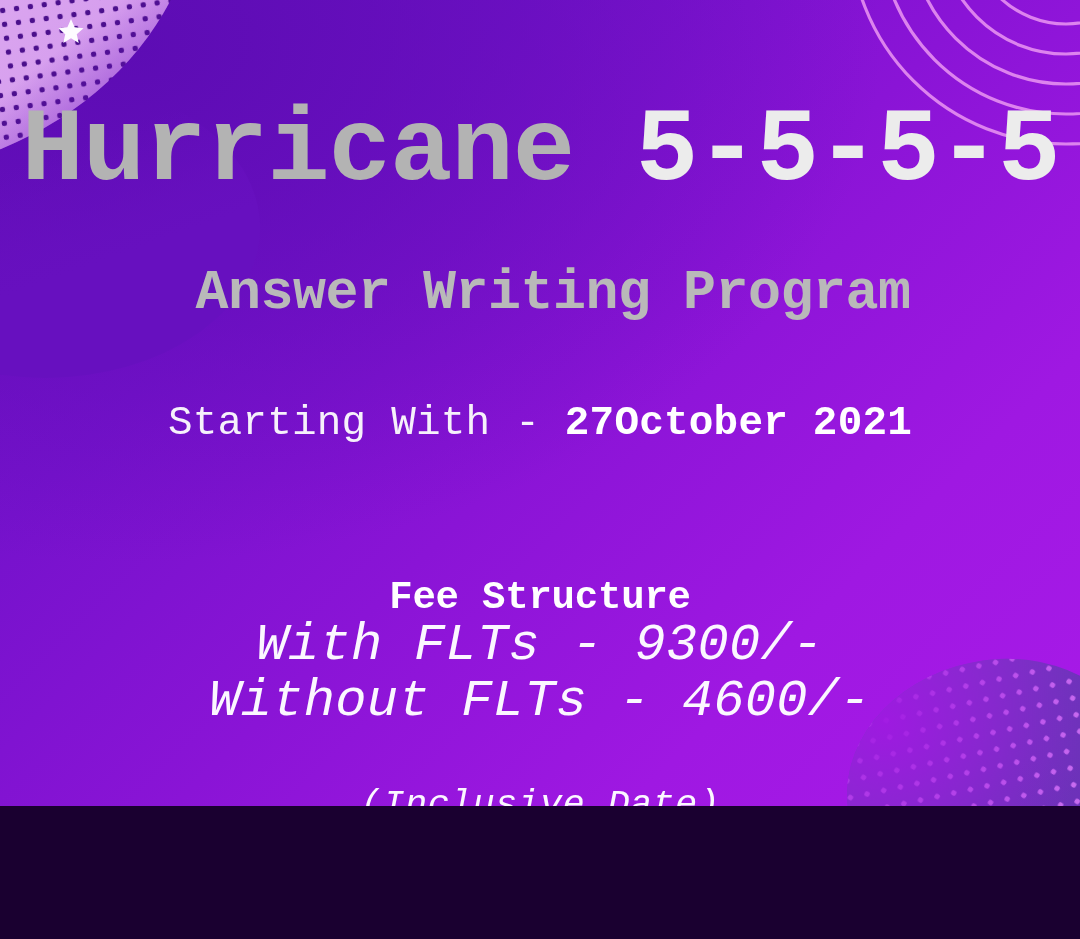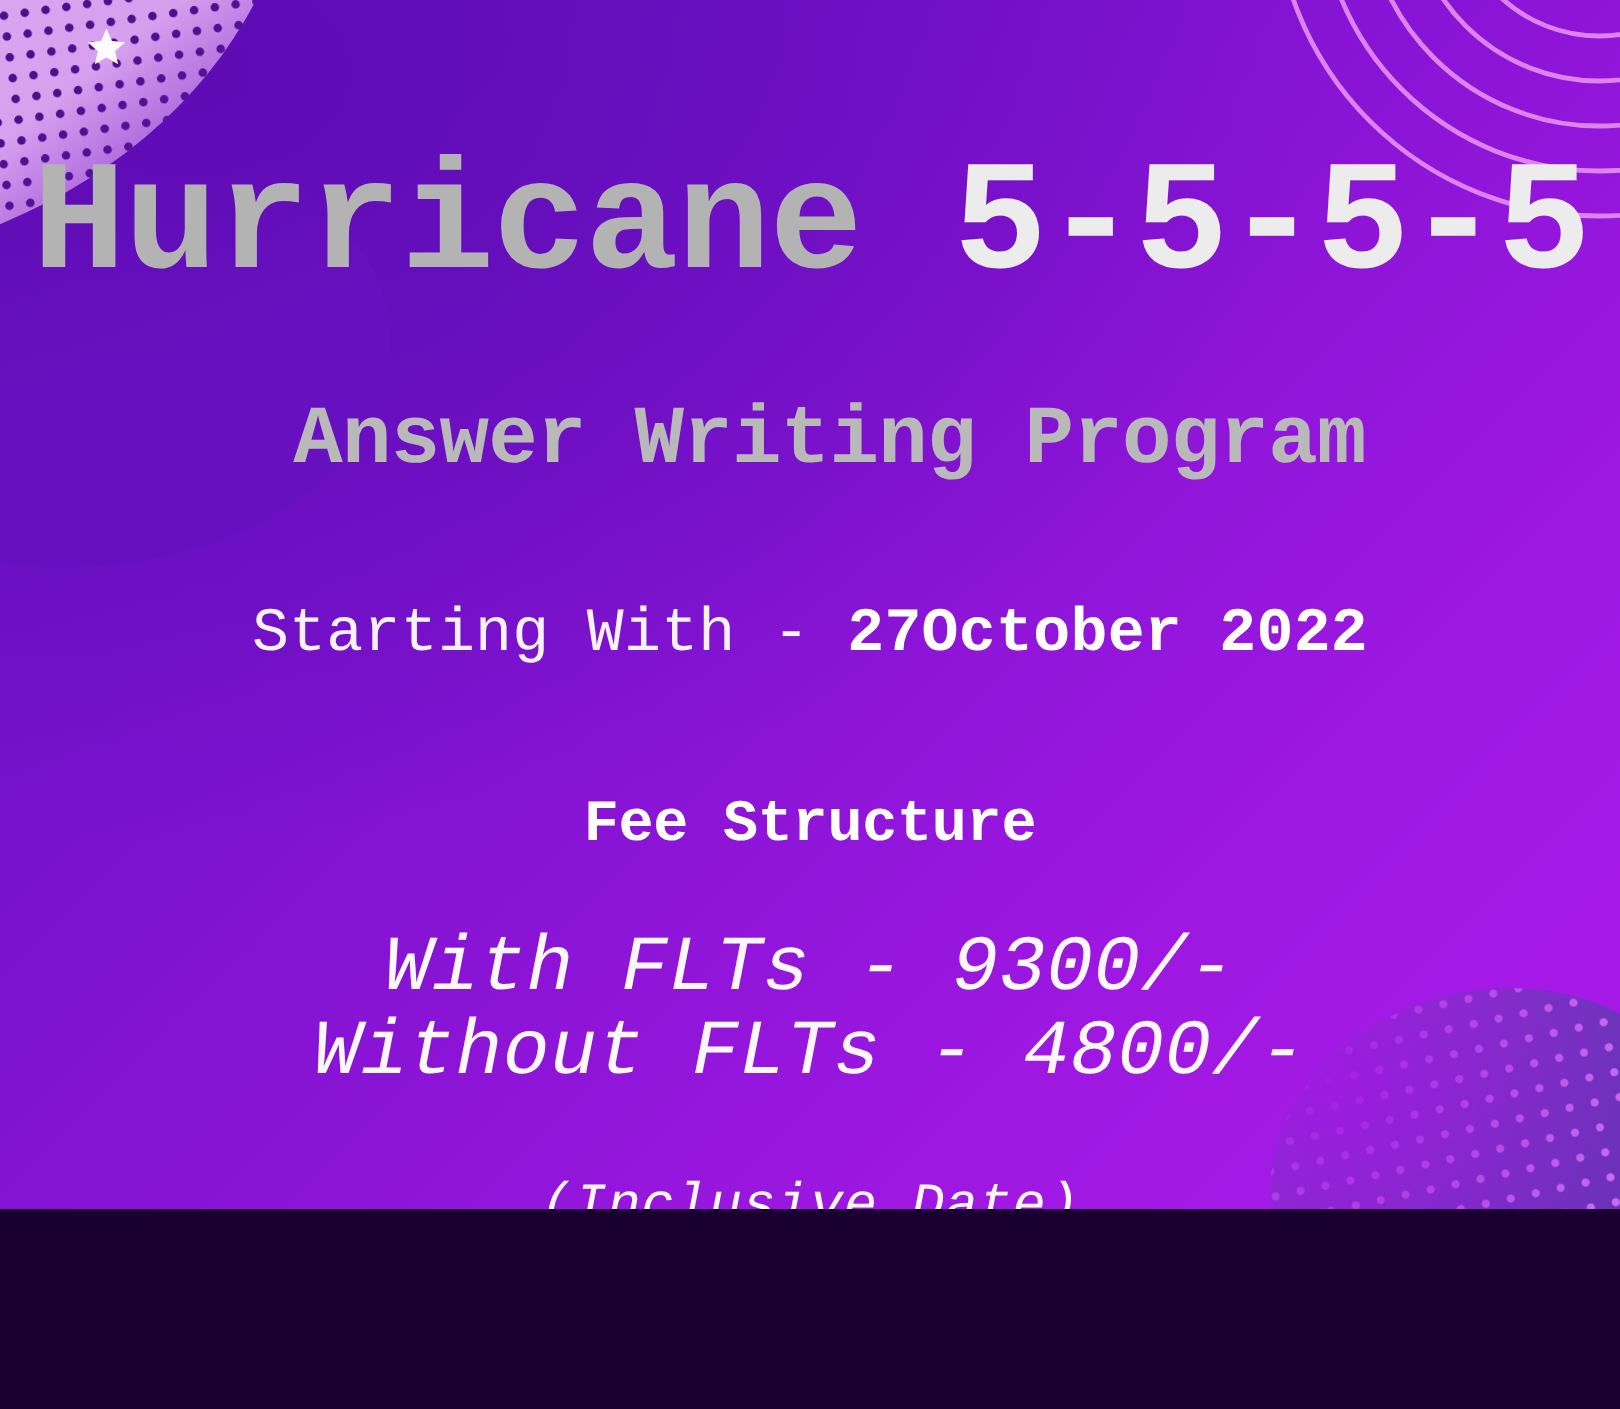--- a/index.html
+++ b/index.html
@@ -140,21 +140,21 @@
     font-weight: 400;
     letter-spacing: 0.2px;
   }
   .date-line .date-value {
     font-weight: 700;
     color: #ffffff;
   }
 
   .fee-heading {
     position: absolute;
-    top: 528px;
+    top: 576px;
     left: 0;
     right: 0;
     font-size: 39px;
     font-weight: 700;
     color: #ffffff;
     letter-spacing: -0.2px;
   }
   .fee-line-1 {
     position: absolute;
     top: 616px;
@@ -217,23 +217,23 @@
 
   <div class="content">
 
     <div class="title-main">
       <span class="title-word">Hurricane</span><span> </span><span class="title-code">5-5-5-5</span>
     </div>
 
     <div class="subtitle">Answer Writing Program</div>
 
     <div class="date-line">
-      <span>Starting With - </span><span class="date-value">27October 2022</span>
+      <span>Starting With - </span><span class="date-value">27October 2021</span>
     </div>
 
     <div class="fee-heading">Fee Structure</div>
     <div class="fee-line-1">With FLTs - 9300/-</div>
-    <div class="fee-line-2">Without FLTs - 4800/-</div>
+    <div class="fee-line-2">Without FLTs - 4600/-</div>
 
     <div class="tax-note">(Inclusive Date)</div>
 
   </div>
 </div>
 
 </body></html>

